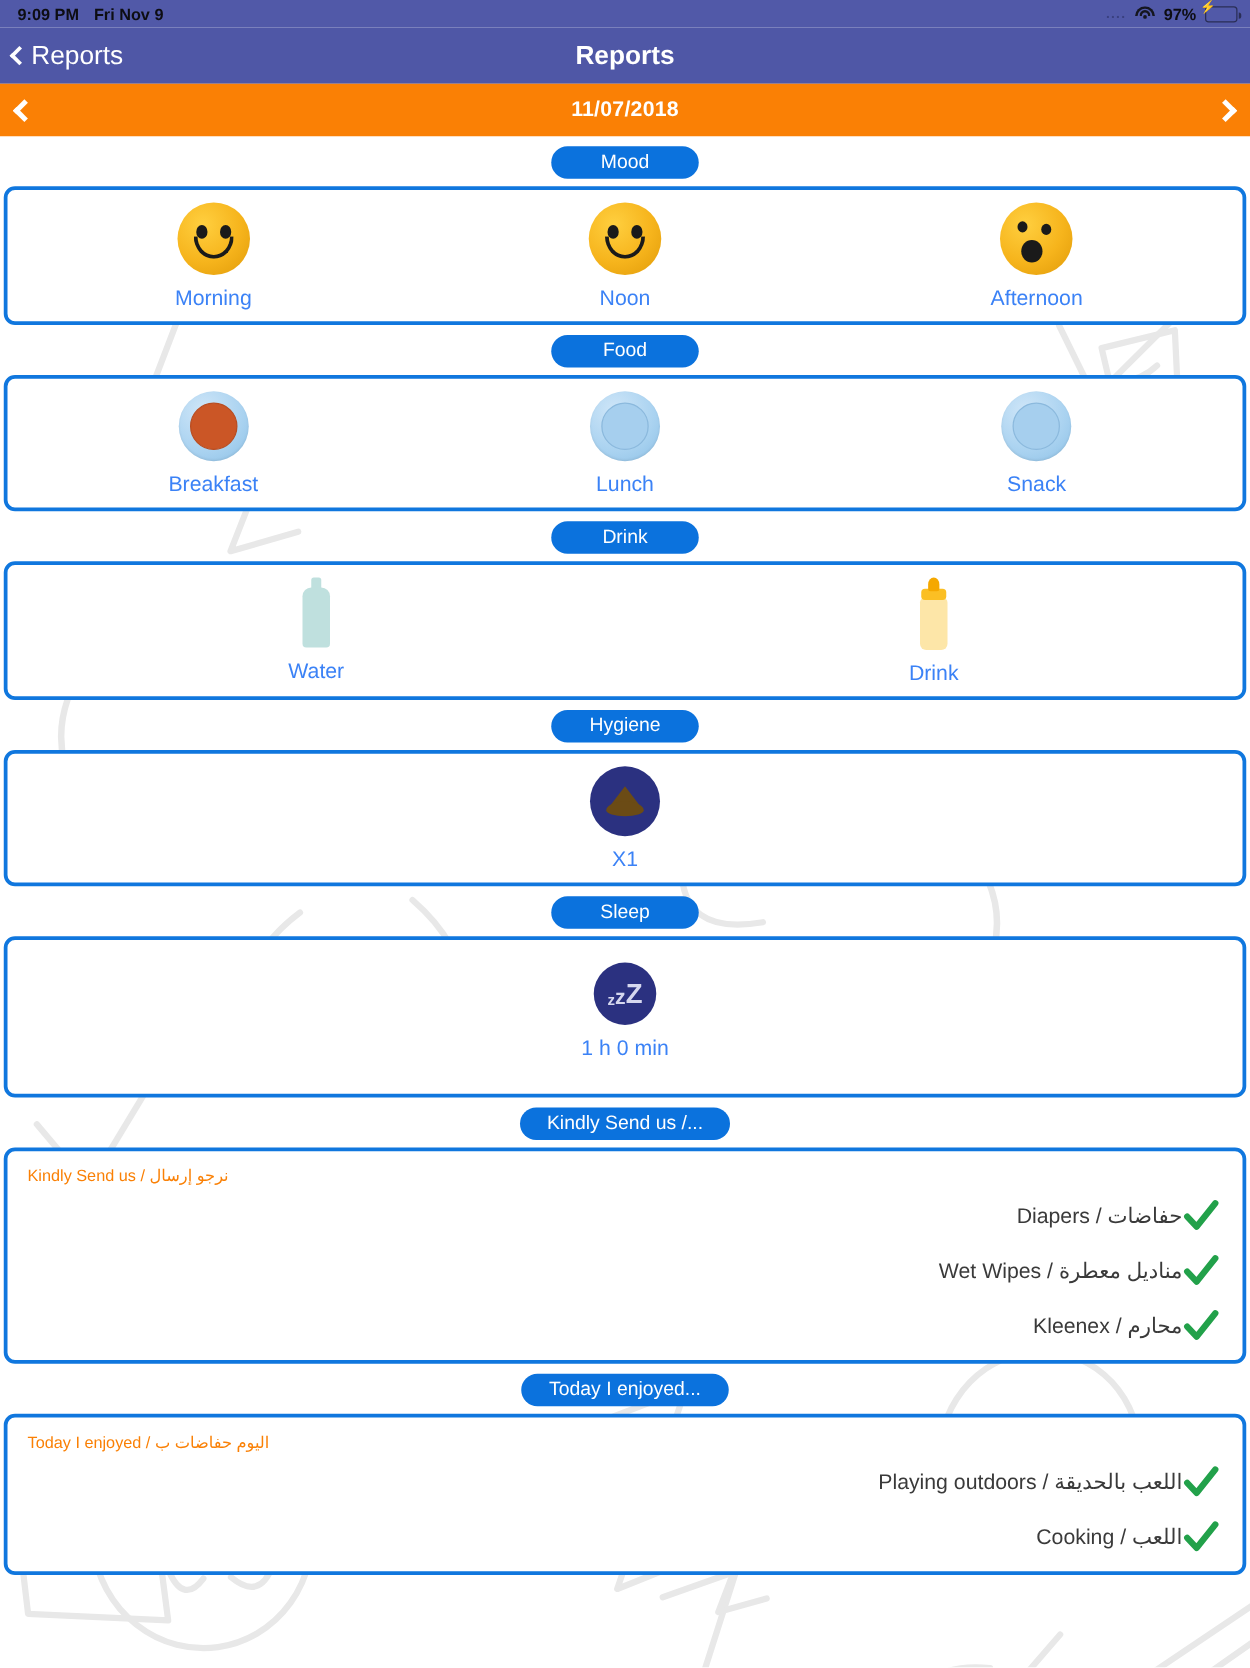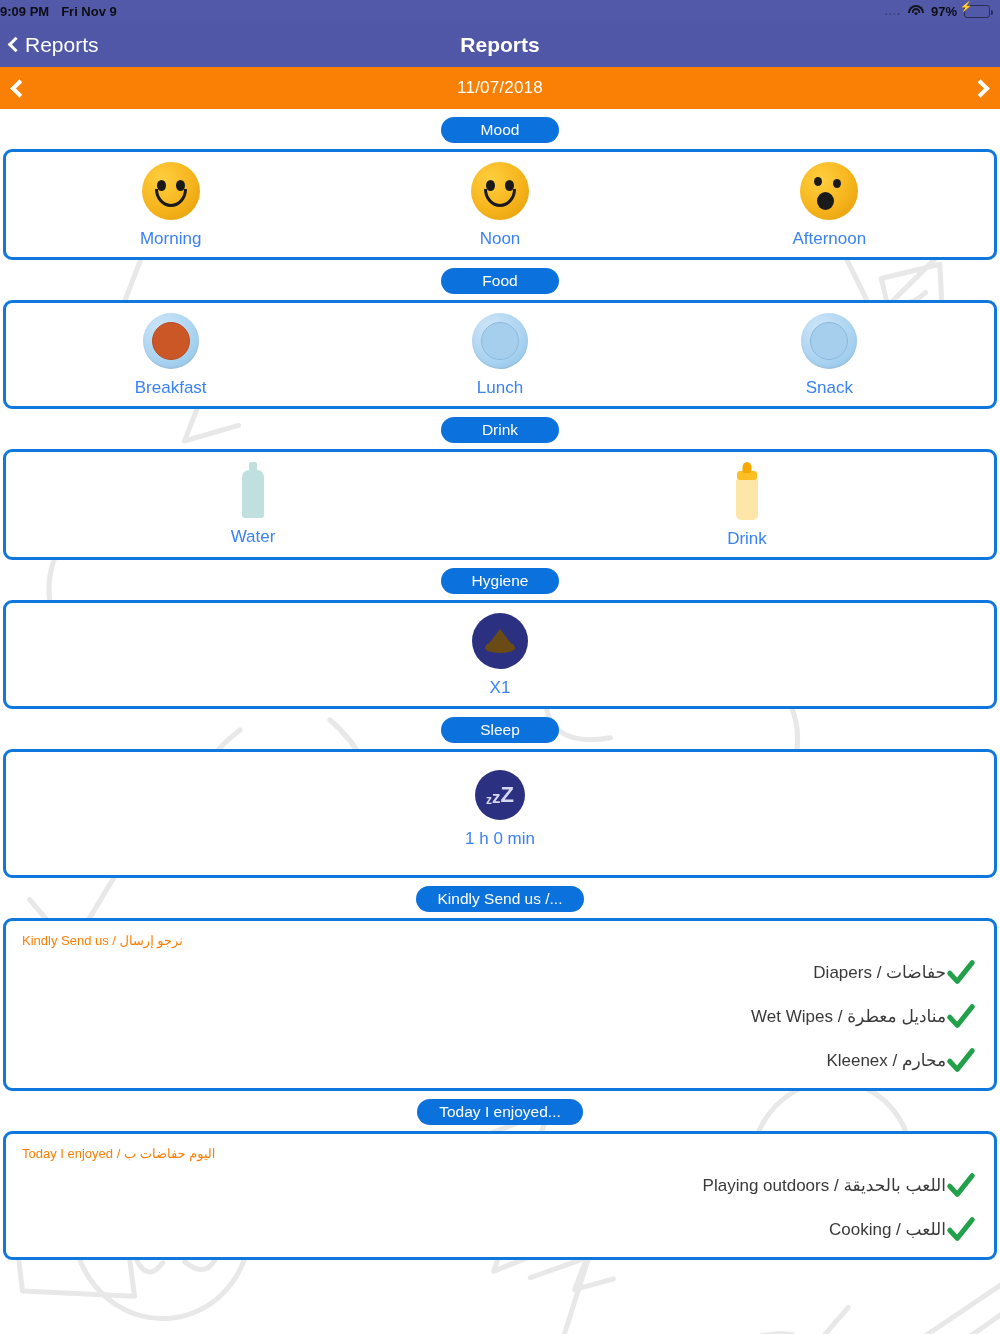--- a/index.html
+++ b/index.html
@@ -29,21 +29,21 @@
 
   
   #status-bar {
     position: relative;
     z-index: 5;
     height: 22px;
     background: #5159a8;
     display: flex;
     align-items: center;
     justify-content: space-between;
-    padding: 0 10px 0 0;
+    padding: 0 10px 0 14px;
     color: #0d0d12;
     font-size: 13px;
     font-weight: bold;
   }
   #status-left { display: flex; align-items: center; gap: 12px; }
   #status-right { display: flex; align-items: center; gap: 7px; }
   .sb-dots { letter-spacing: 1px; font-size: 11px; color: #3a4080; }
   .wifi-ico { display:inline-block; width: 16px; height: 12px; position: relative; }
   .wifi-ico span {
     position:absolute; left:50%; border: 2px solid #15161f; border-bottom: none;
@@ -95,21 +95,21 @@
     height: 42px;
     background: #fa8005;
     display: flex;
     align-items: center;
     justify-content: space-between;
     padding: 0 13px;
     color: #ffffff;
   }
   #date-bar .arrow-btn { cursor: pointer; display: flex; align-items: center; }
   #date-bar .arrow-btn .chev { width: 13px; height: 13px; border-width: 4px; }
-  #date-value { font-size: 17px; font-weight: 400; letter-spacing: .2px; }
+  #date-value { font-size: 17px; font-weight: 700; letter-spacing: .2px; }
 
   
   #content {
     position: relative;
     z-index: 3;
     padding: 0 0 0 0;
   }
 
   .section { position: relative; }
 

